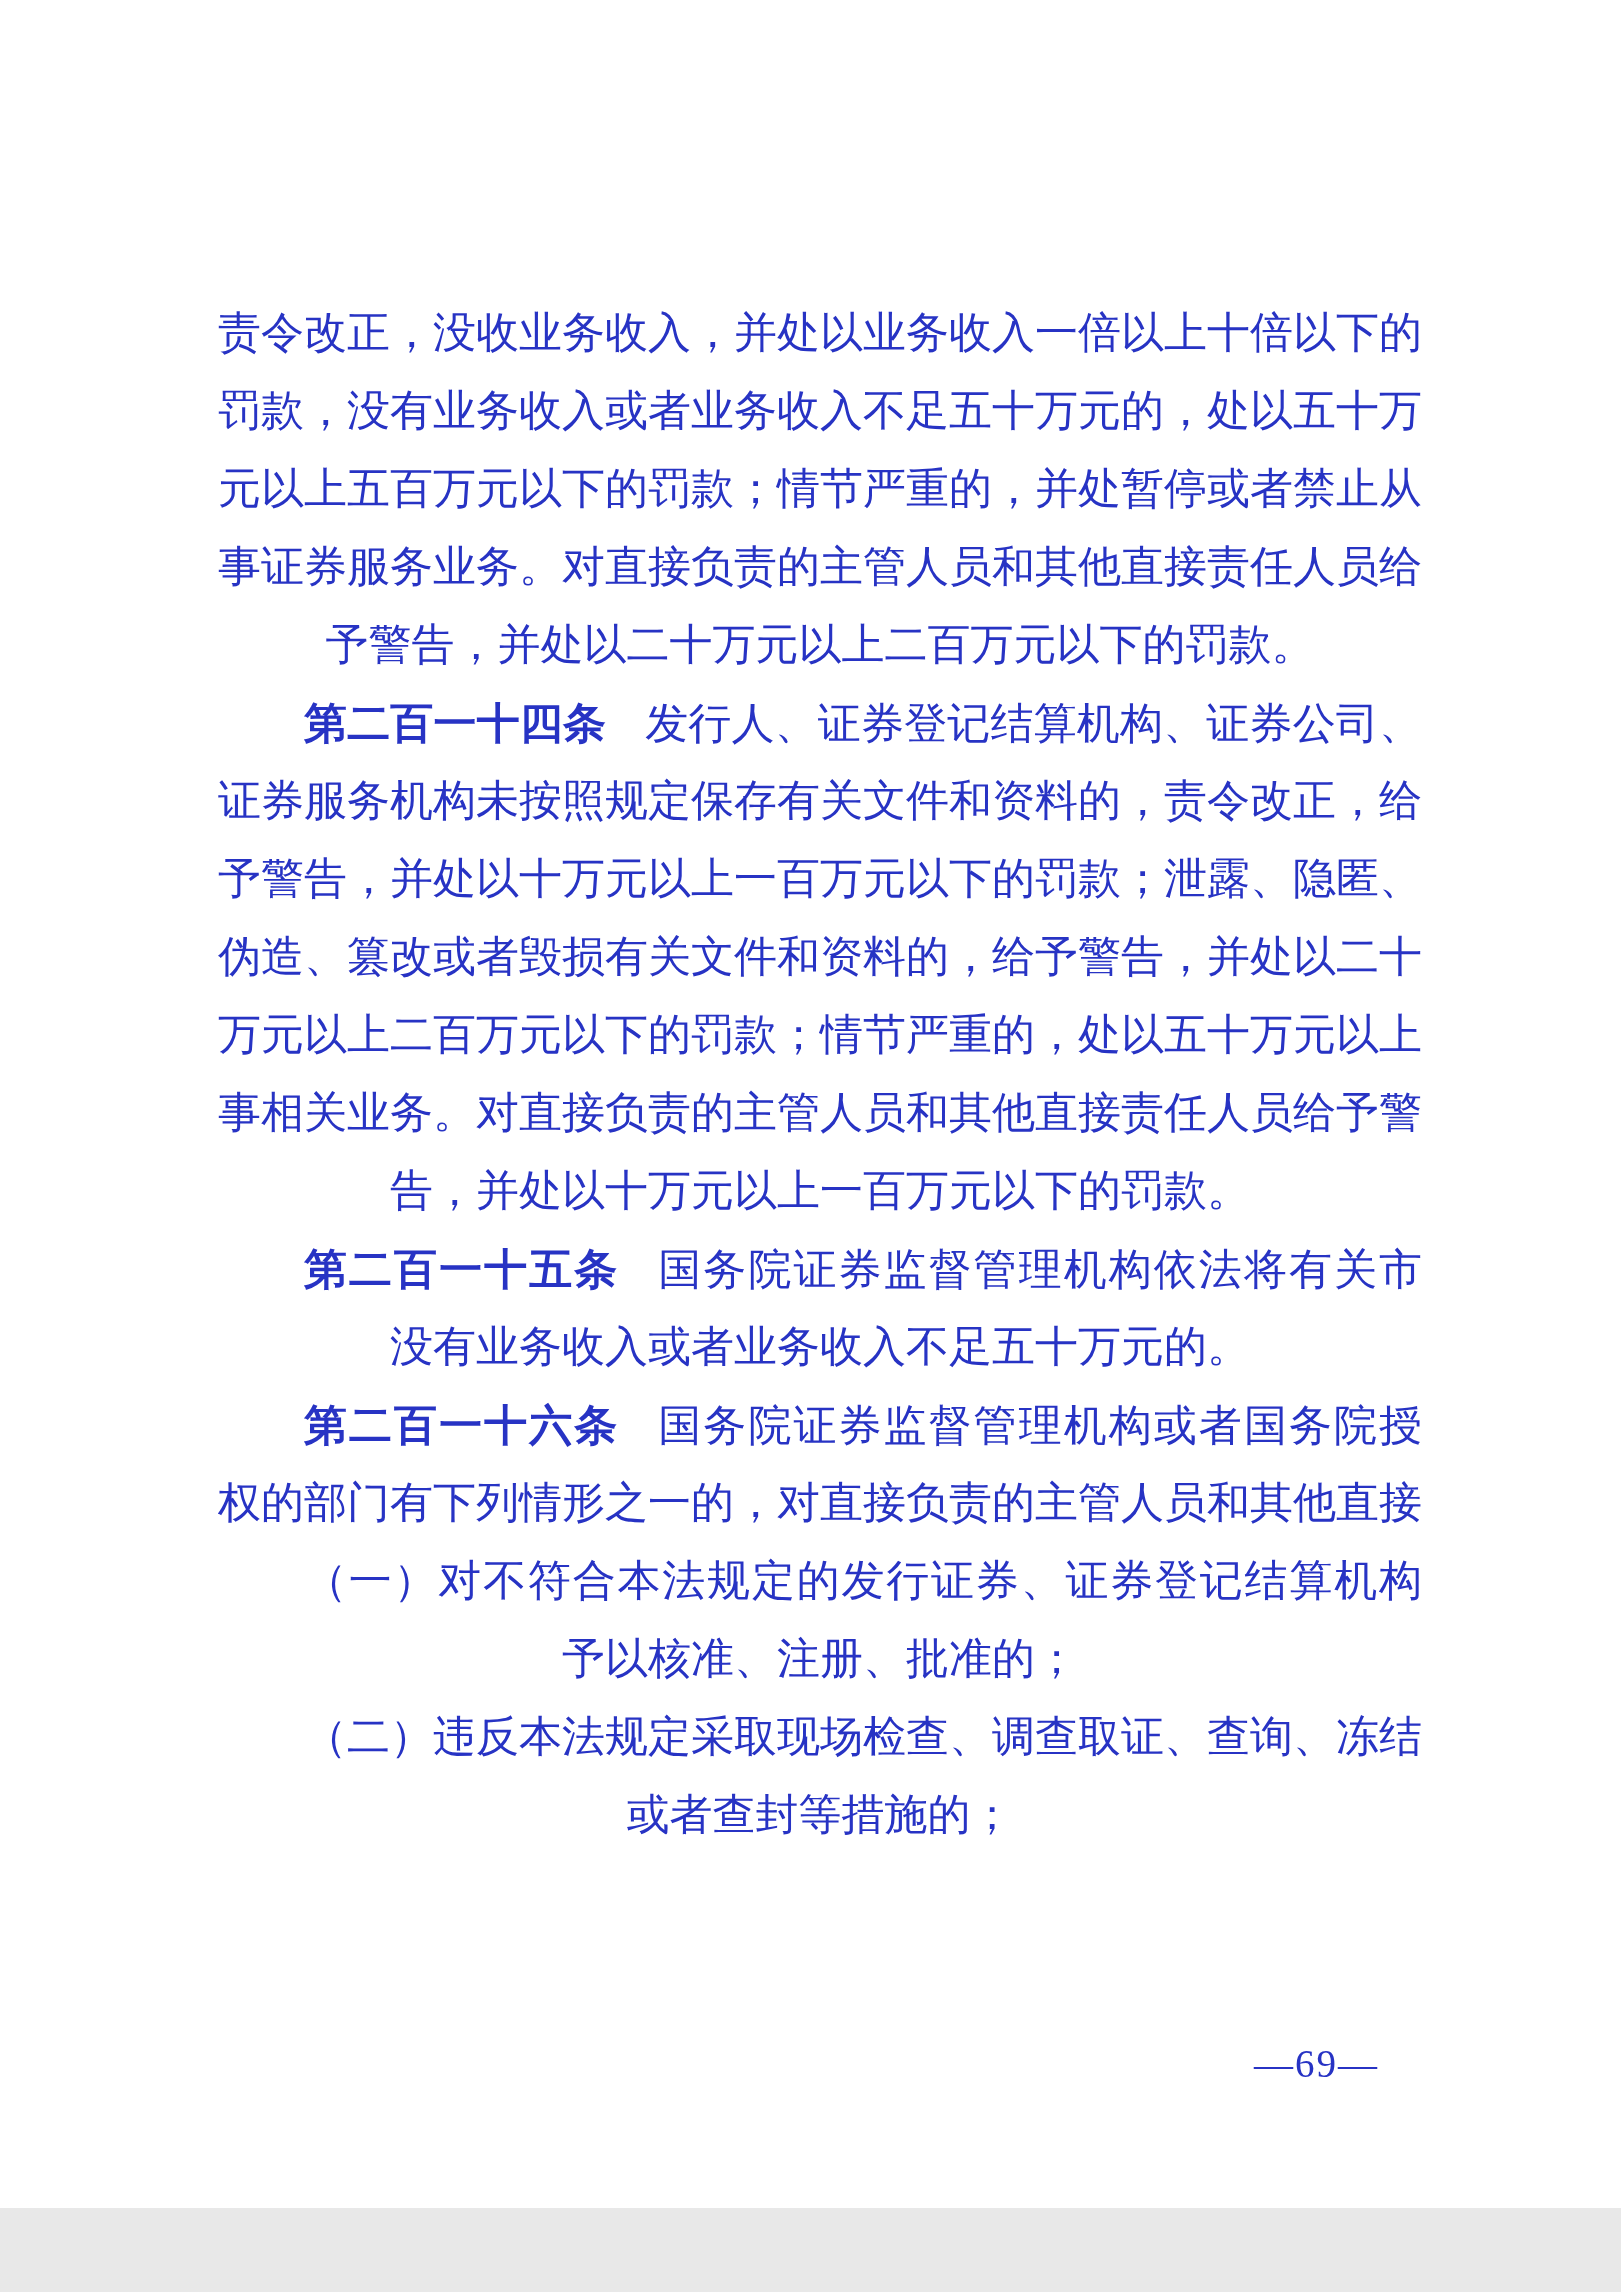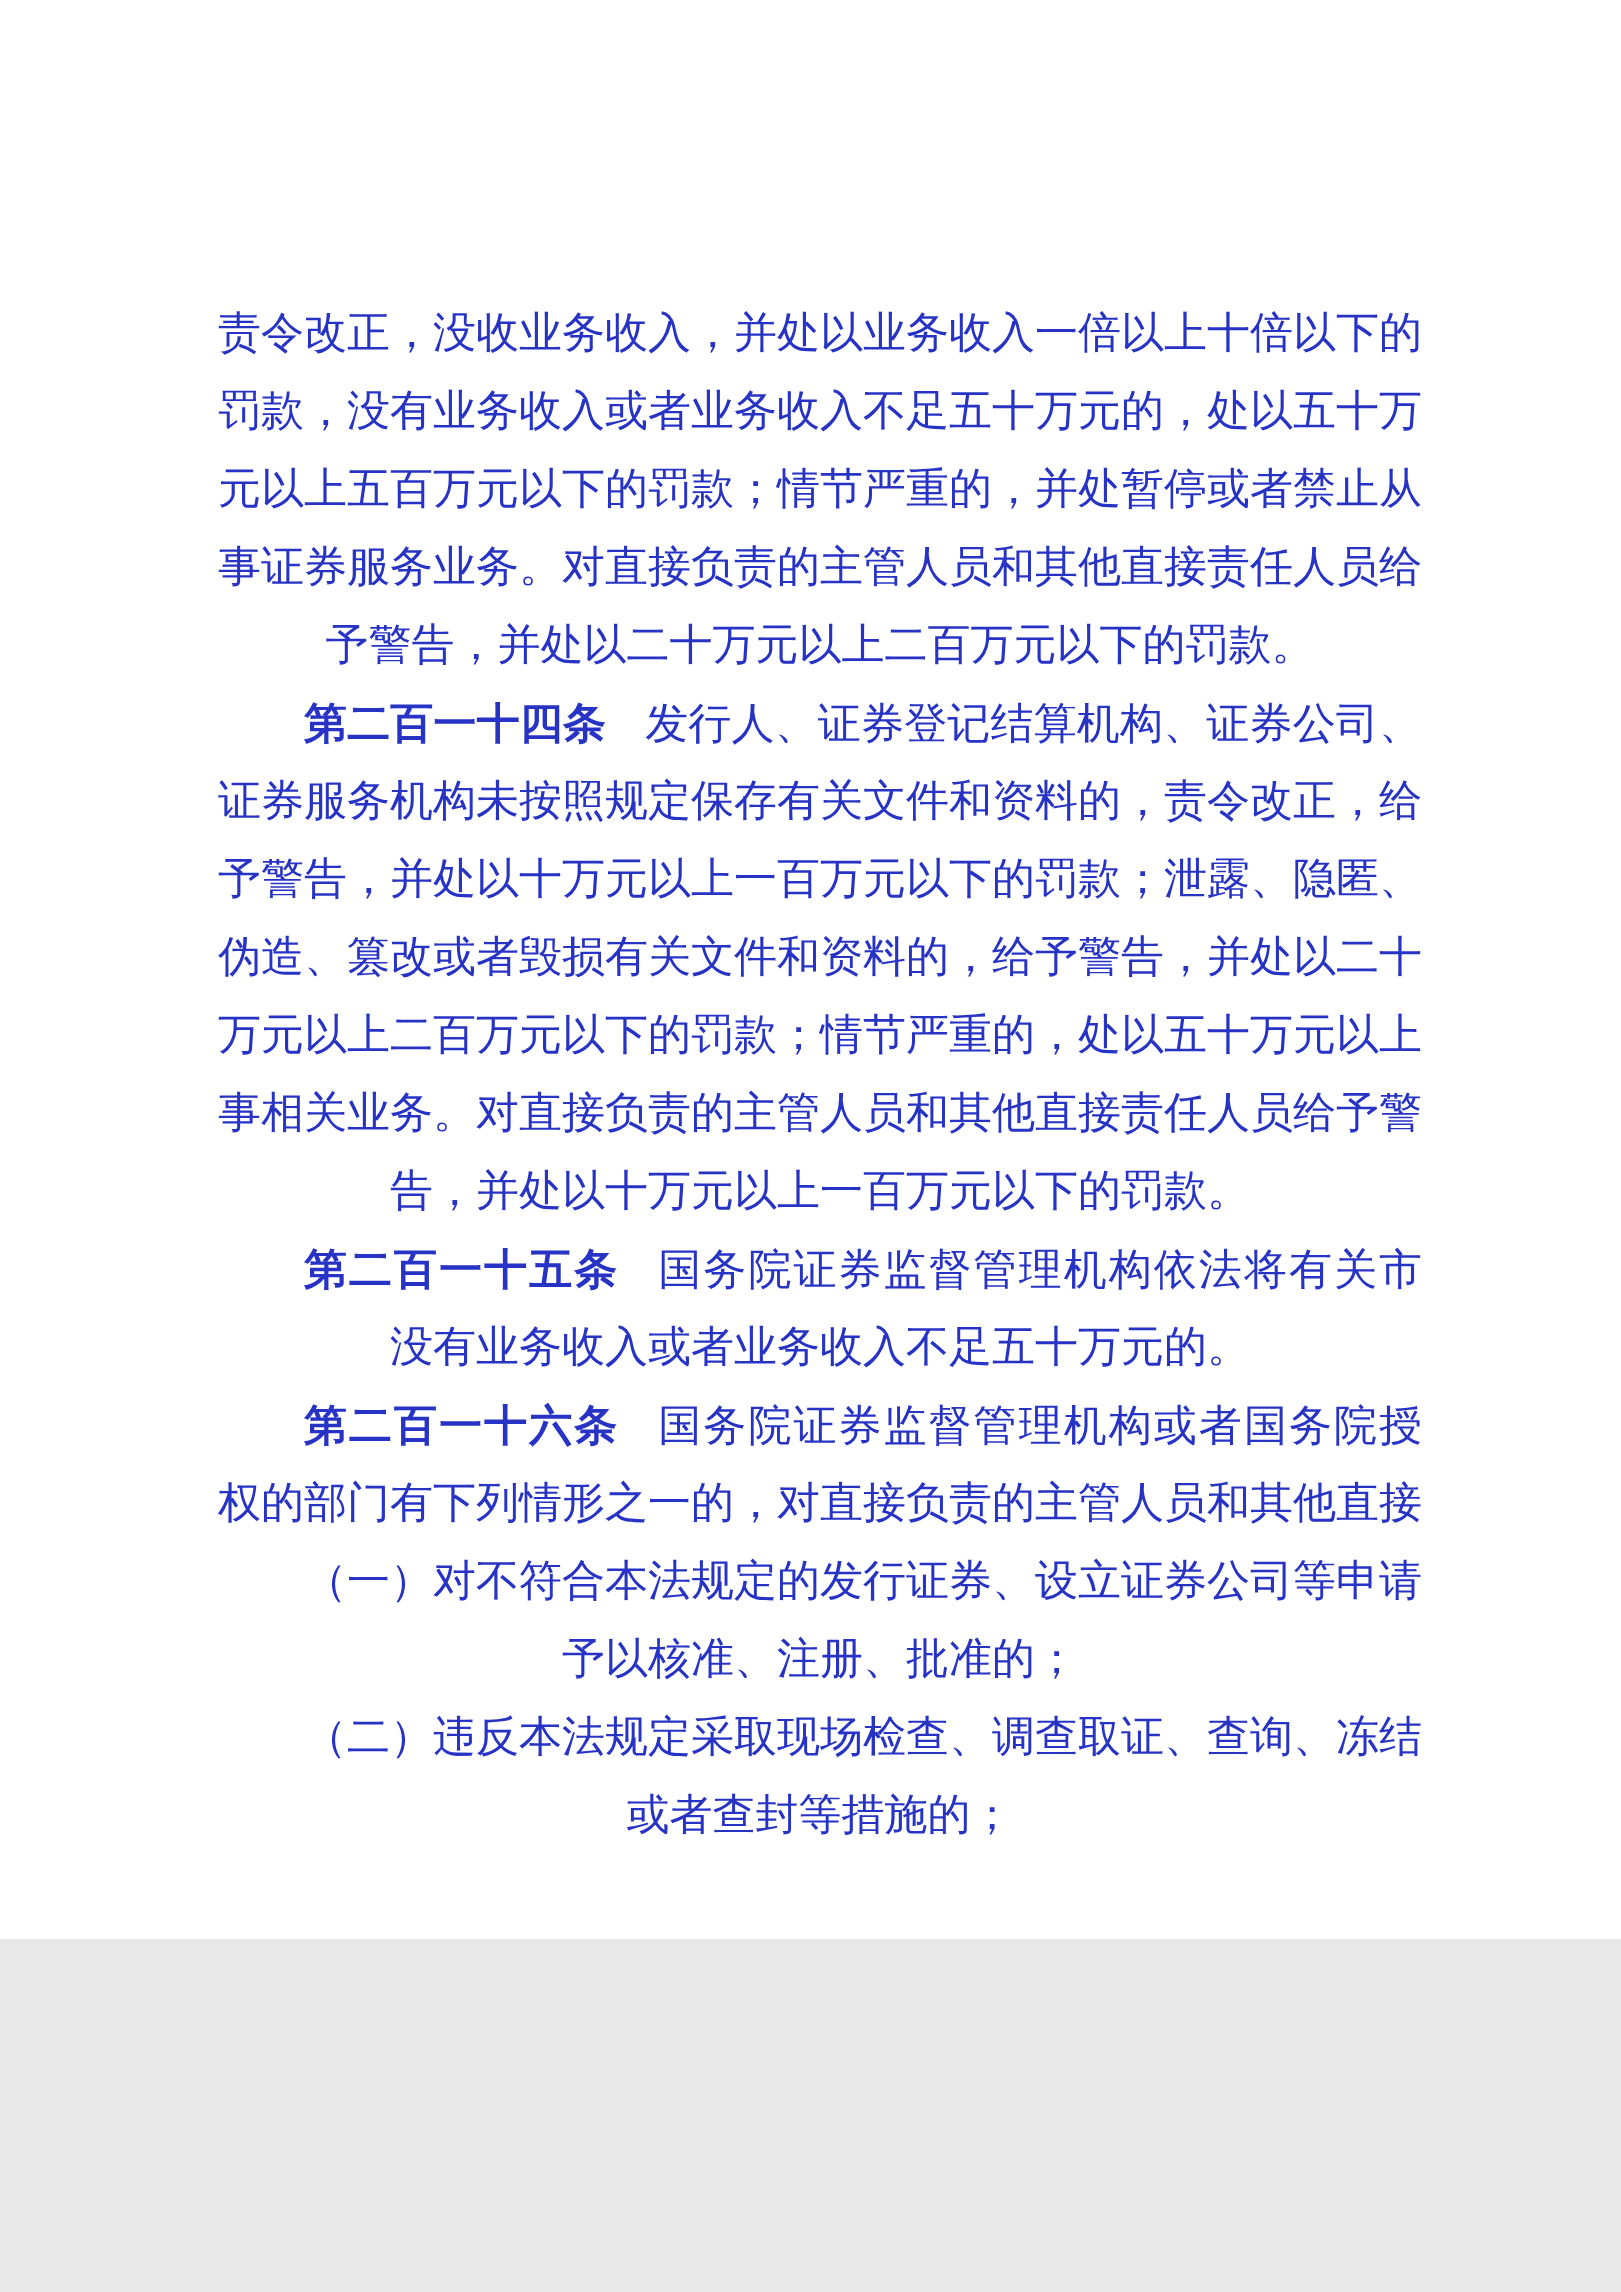--- a/index.html
+++ b/index.html
@@ -3,21 +3,21 @@
 <meta charset="utf-8">
 <style>
   html, body {
     margin: 0;
     padding: 0;
     background: #e8e8e8;
   }
   .page {
     position: relative;
     width: 1621px;
-    height: 1939px;
+    height: 2208px;
     background: #ffffff;
     overflow: hidden;
     font-family: "Liberation Serif", serif;
   }
   .text-block {
     position: absolute;
     left: 218px;
     top: 294px;
     width: 1204px;
   }
@@ -64,20 +64,20 @@
       <div class="line justify">证券服务机构未按照规定保存有关文件和资料的，责令改正，给</div>
       <div class="line justify">予警告，并处以十万元以上一百万元以下的罚款；泄露、隐匿、</div>
       <div class="line justify">伪造、篡改或者毁损有关文件和资料的，给予警告，并处以二十</div>
       <div class="line justify">万元以上二百万元以下的罚款；情节严重的，处以五十万元以上</div>
       <div class="line justify">事相关业务。对直接负责的主管人员和其他直接责任人员给予警</div>
       <div class="line">告，并处以十万元以上一百万元以下的罚款。</div>
       <div class="line indent justify"><span class="article-no">第二百一十五条</span><span>国务院证券监督管理机构依法将有关市</span></div>
       <div class="line">没有业务收入或者业务收入不足五十万元的。</div>
       <div class="line indent justify"><span class="article-no">第二百一十六条</span><span>国务院证券监督管理机构或者国务院授</span></div>
       <div class="line justify">权的部门有下列情形之一的，对直接负责的主管人员和其他直接</div>
-      <div class="line indent justify">（一）对不符合本法规定的发行证券、设立证券公司等申请</div>
+      <div class="line indent justify">（一）对不符合本法规定的发行证券、证券登记结算机构</div>
       <div class="line">予以核准、注册、批准的；</div>
       <div class="line indent justify">（二）违反本法规定采取现场检查、调查取证、查询、冻结</div>
       <div class="line">或者查封等措施的；</div>
     </div>
   <div class="page-number">—69—</div>
 </div>
 
 
 </body></html>

